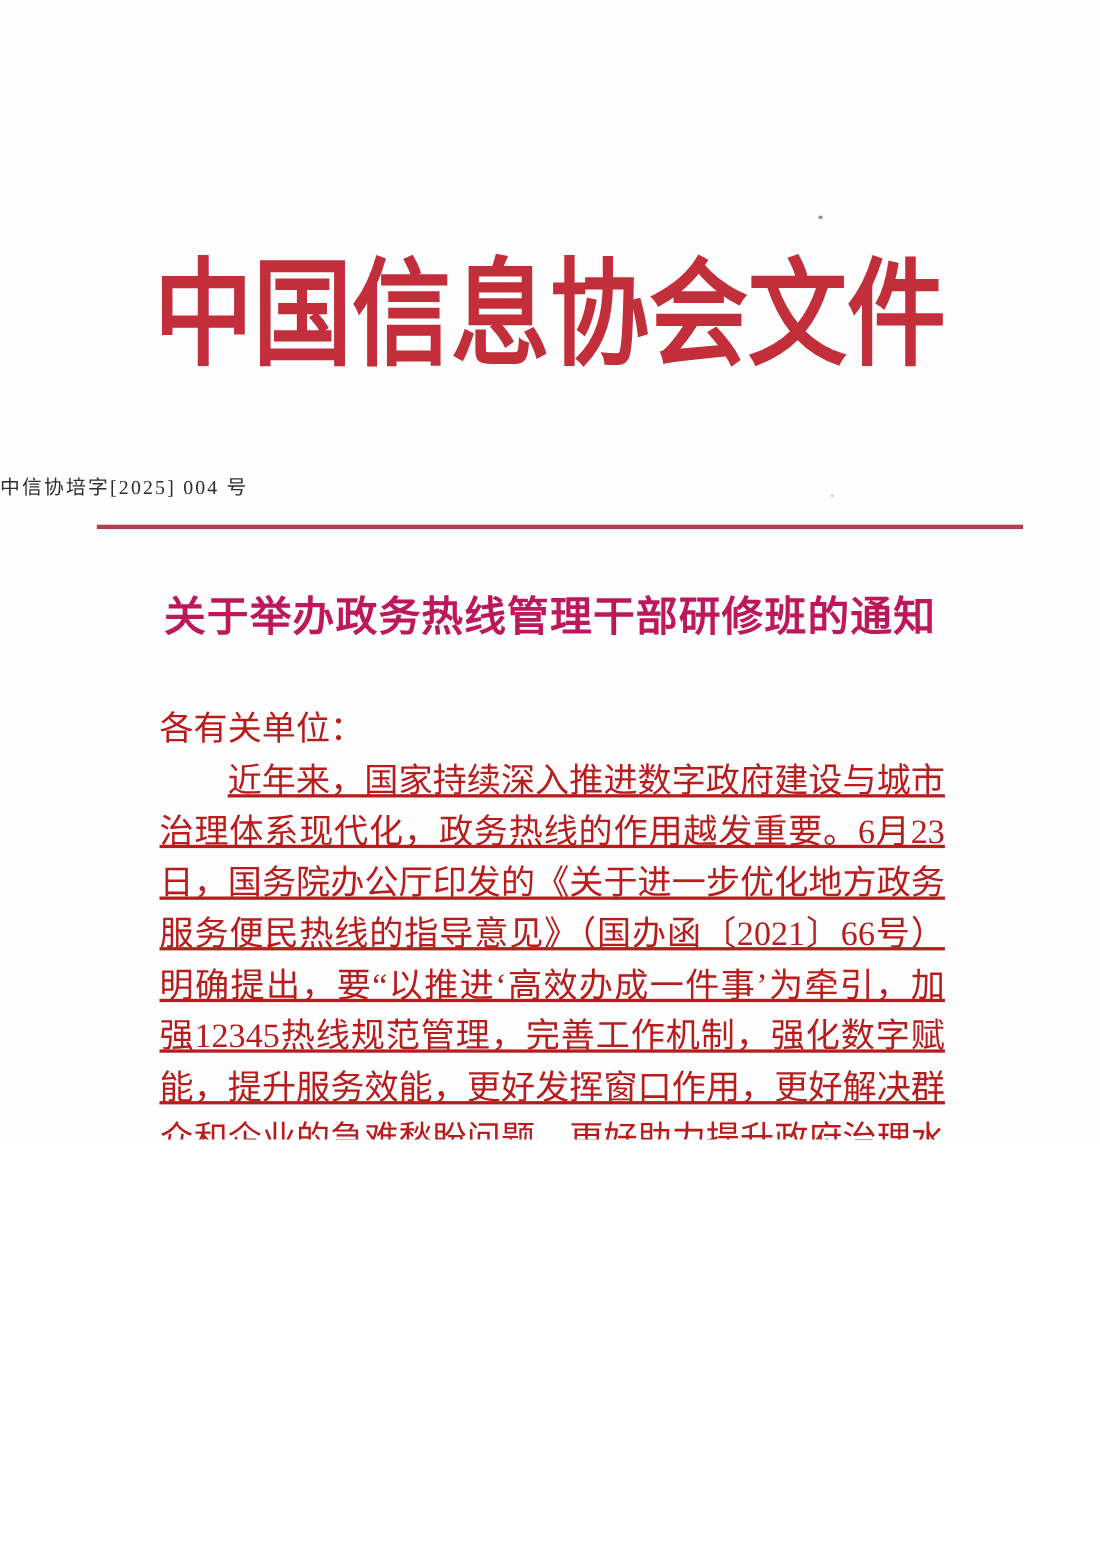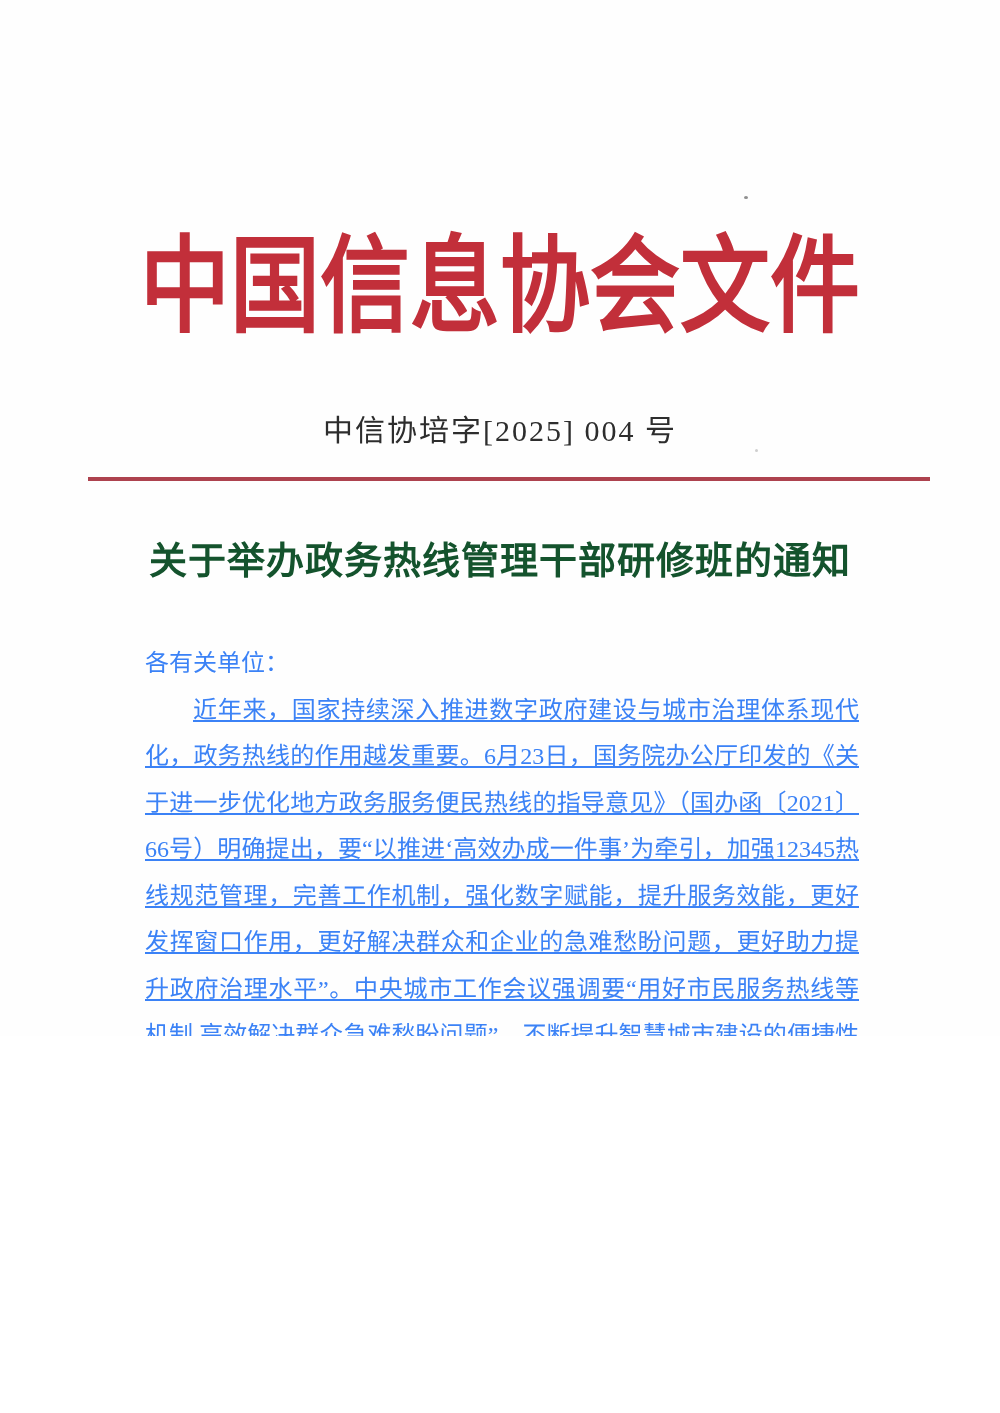--- a/index.html
+++ b/index.html
@@ -24,55 +24,54 @@
     font-size: 90px;
     font-weight: 700;
     letter-spacing: 0px;
     white-space: nowrap;
     transform: scaleY(1.18);
     transform-origin: top center;
     color: #c22f3a;
   }
   .doc-number {
     position: absolute;
-    top: 406px;
+    top: 428px;
     left: 0;
     width: 100%;
-    text-align: center;
-    font-size: 30px;
+    font-size: 18px;
     letter-spacing: 2px;
     color: #2d2d2d;
   }
   .red-rule {
     position: absolute;
     top: 477px;
     left: 88px;
     width: 842px;
     height: 4px;
     background: #ad424e;
   }
   .notice-title {
     position: absolute;
     top: 530px;
     left: 0;
     width: 100%;
     text-align: center;
     font-size: 38px;
     font-weight: 700;
     letter-spacing: 1px;
-    color: #14532d;
+    color: #be185d;
   }
   .body-block {
     position: absolute;
     top: 640px;
     left: 145px;
     width: 714px;
-    font-size: 24px;
+    font-size: 31px;
     line-height: 46.5px;
-    color: #3b82f6;
+    color: #b91c1c;
     text-align: justify;
   }
   .salutation { text-indent: 0; }
   .para { text-indent: 2em; text-decoration: underline; }
   .speck {
     position: absolute;
     border-radius: 50%;
   }
   .speck-1 {
     top: 196px;

